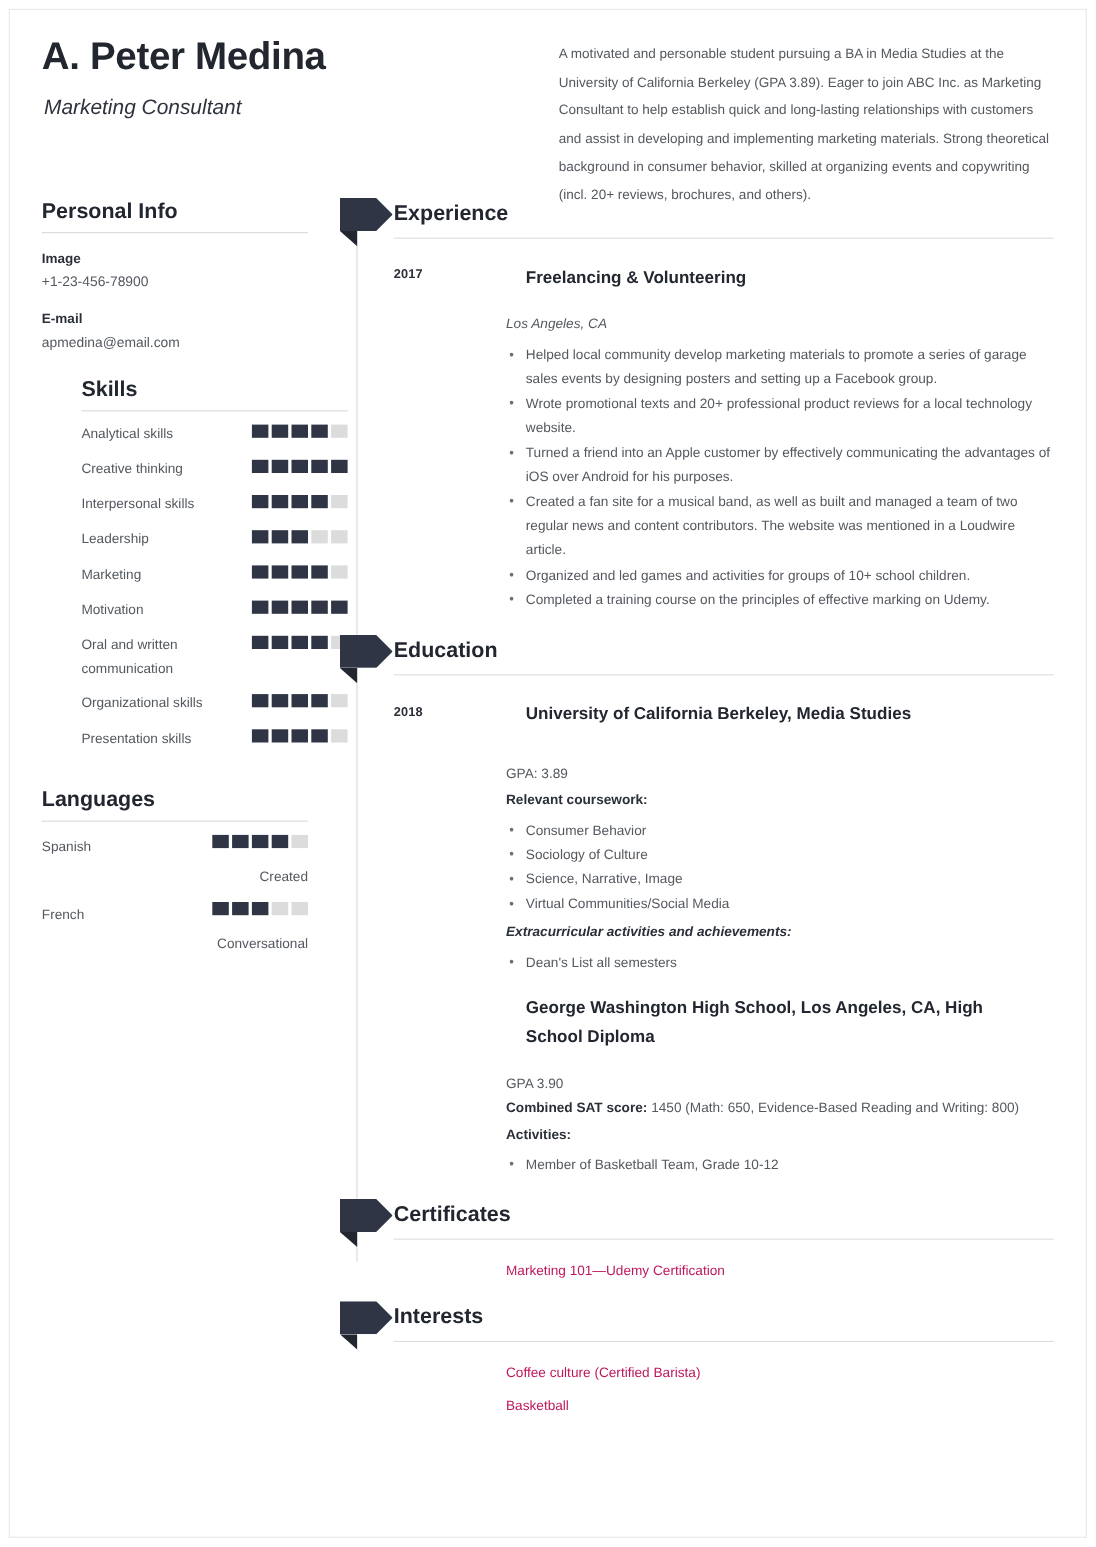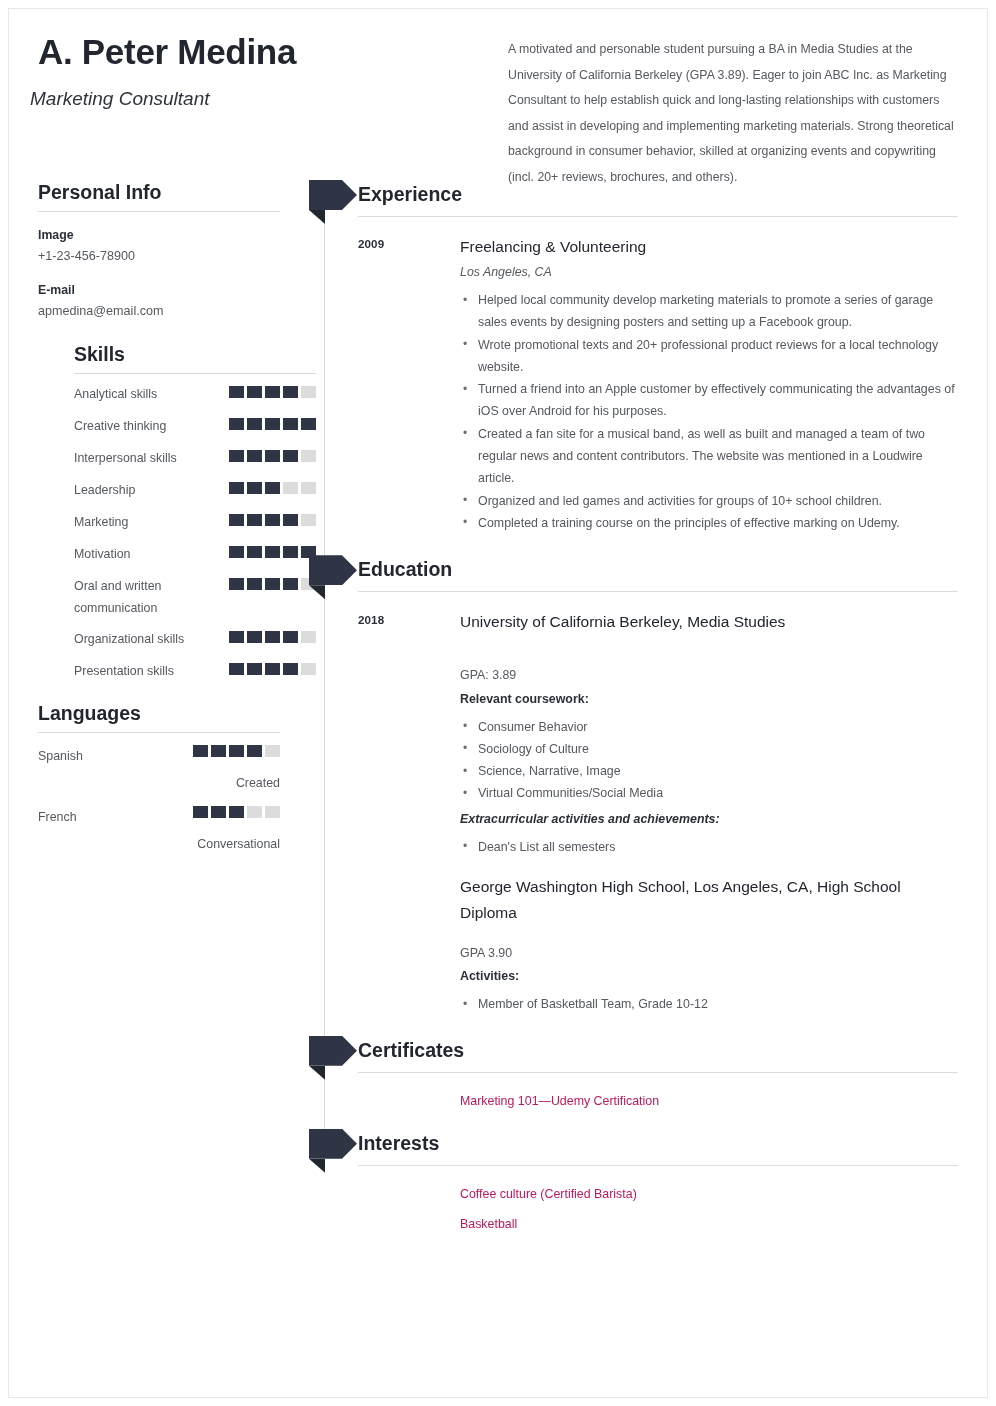--- a/index.html
+++ b/index.html
@@ -44,21 +44,21 @@
     left: 38px;
     top: 32px;
     font-size: 35px;
     font-weight: bold;
     color: #22262f;
     letter-spacing: -0.3px;
     margin: 0;
   }
   .job-title {
     position: absolute;
-    left: 30px;
+    left: 40px;
     top: 88px;
     font-size: 19px;
     font-style: italic;
     color: #2e333c;
     margin: 0;
   }
   .summary {
     position: absolute;
     left: 508px;
     top: 37px;
@@ -220,24 +220,24 @@
     font-weight: bold;
     color: #2b3038;
     letter-spacing: 0.1px;
   }
   .entry-body {
     margin-left: 460px;
     width: 498px;
   }
   .entry-title {
     font-size: 15.5px;
-    font-weight: normal;
+    font-weight: bold;
     color: #22262f;
     line-height: 26px;
-    margin: 0;
+    margin: 18px;
   }
   .entry-sub {
     font-size: 12.4px;
     font-style: italic;
     color: #54595f;
     line-height: 21px;
     margin: 2px 0 0 0;
   }
   ul.bullets {
     list-style: none;
@@ -399,21 +399,21 @@
               <span class="sq on"></span>
               <span class="sq on"></span>
               <span class="sq on"></span>
               <span class="sq on"></span>
               <span class="sq"></span>
             </div>
           </div>
         </div>
     </div>
 
-    <div class="side-section" style="margin-top:18px;">
+    <div class="side-section" style="margin-top:32px;">
       <h2 class="side-heading">Languages</h2>
       <div class="side-rule"></div>
       <div id="languages-list">
           <div class="lang-row">
             <span class="rating-label">Spanish</span>
             <div class="squares">
               <span class="sq on"></span>
               <span class="sq on"></span>
               <span class="sq on"></span>
               <span class="sq on"></span>
@@ -443,21 +443,21 @@
     <div class="section">
       <div class="sec-header">
         <div class="flag">
           <div class="pennant"></div>
             <div class="fold"></div>
         </div>
         <h2 class="sec-title">Experience</h2>
         <div class="sec-rule"></div>
       </div>
       <div class="entry" style="margin-top:12px;">
-        <div class="entry-date" style="top:3px;">2009</div>
+        <div class="entry-date" style="top:3px;">2017</div>
         <div class="entry-body">
           <div class="entry-title">Freelancing &amp; Volunteering</div>
           <div class="entry-sub">Los Angeles, CA</div>
           <ul class="bullets" id="exp-bullets">
               <li>Helped local community develop marketing materials to promote a series of garage sales events by designing posters and setting up a Facebook group.</li>
               <li>Wrote promotional texts and 20+ professional product reviews for a local technology website.</li>
               <li>Turned a friend into an Apple customer by effectively communicating the advantages of iOS over Android for his purposes.</li>
               <li>Created a fan site for a musical band, as well as built and managed a team of two regular news and content contributors. The website was mentioned in a Loudwire article.</li>
               <li>Organized and led games and activities for groups of 10+ school children.</li>
               <li>Completed a training course on the principles of effective marking on Udemy.</li>
@@ -492,20 +492,24 @@
           <ul class="bullets" id="extracurricular-list">
               <li>Dean's List all semesters</li>
             </ul>
         </div>
       </div>
 
       <div class="entry" style="margin-top:16px;">
         <div class="entry-body">
           <div class="entry-title">George Washington High School, Los Angeles, CA, High School Diploma</div>
           <div class="plain-line" style="margin-top:16px;">GPA 3.90</div>
+          <div class="plain-line">
+            <span class="bold-lead">Combined SAT score:</span>
+            <span>1450 (Math: 650, Evidence-Based Reading and Writing: 800)</span>
+          </div>
           <div class="sub-label">Activities:</div>
           <ul class="bullets" id="activities-list">
               <li>Member of Basketball Team, Grade 10-12</li>
             </ul>
         </div>
       </div>
     </div>
 
     <div class="section" style="margin-top:20px;">
       <div class="sec-header">

